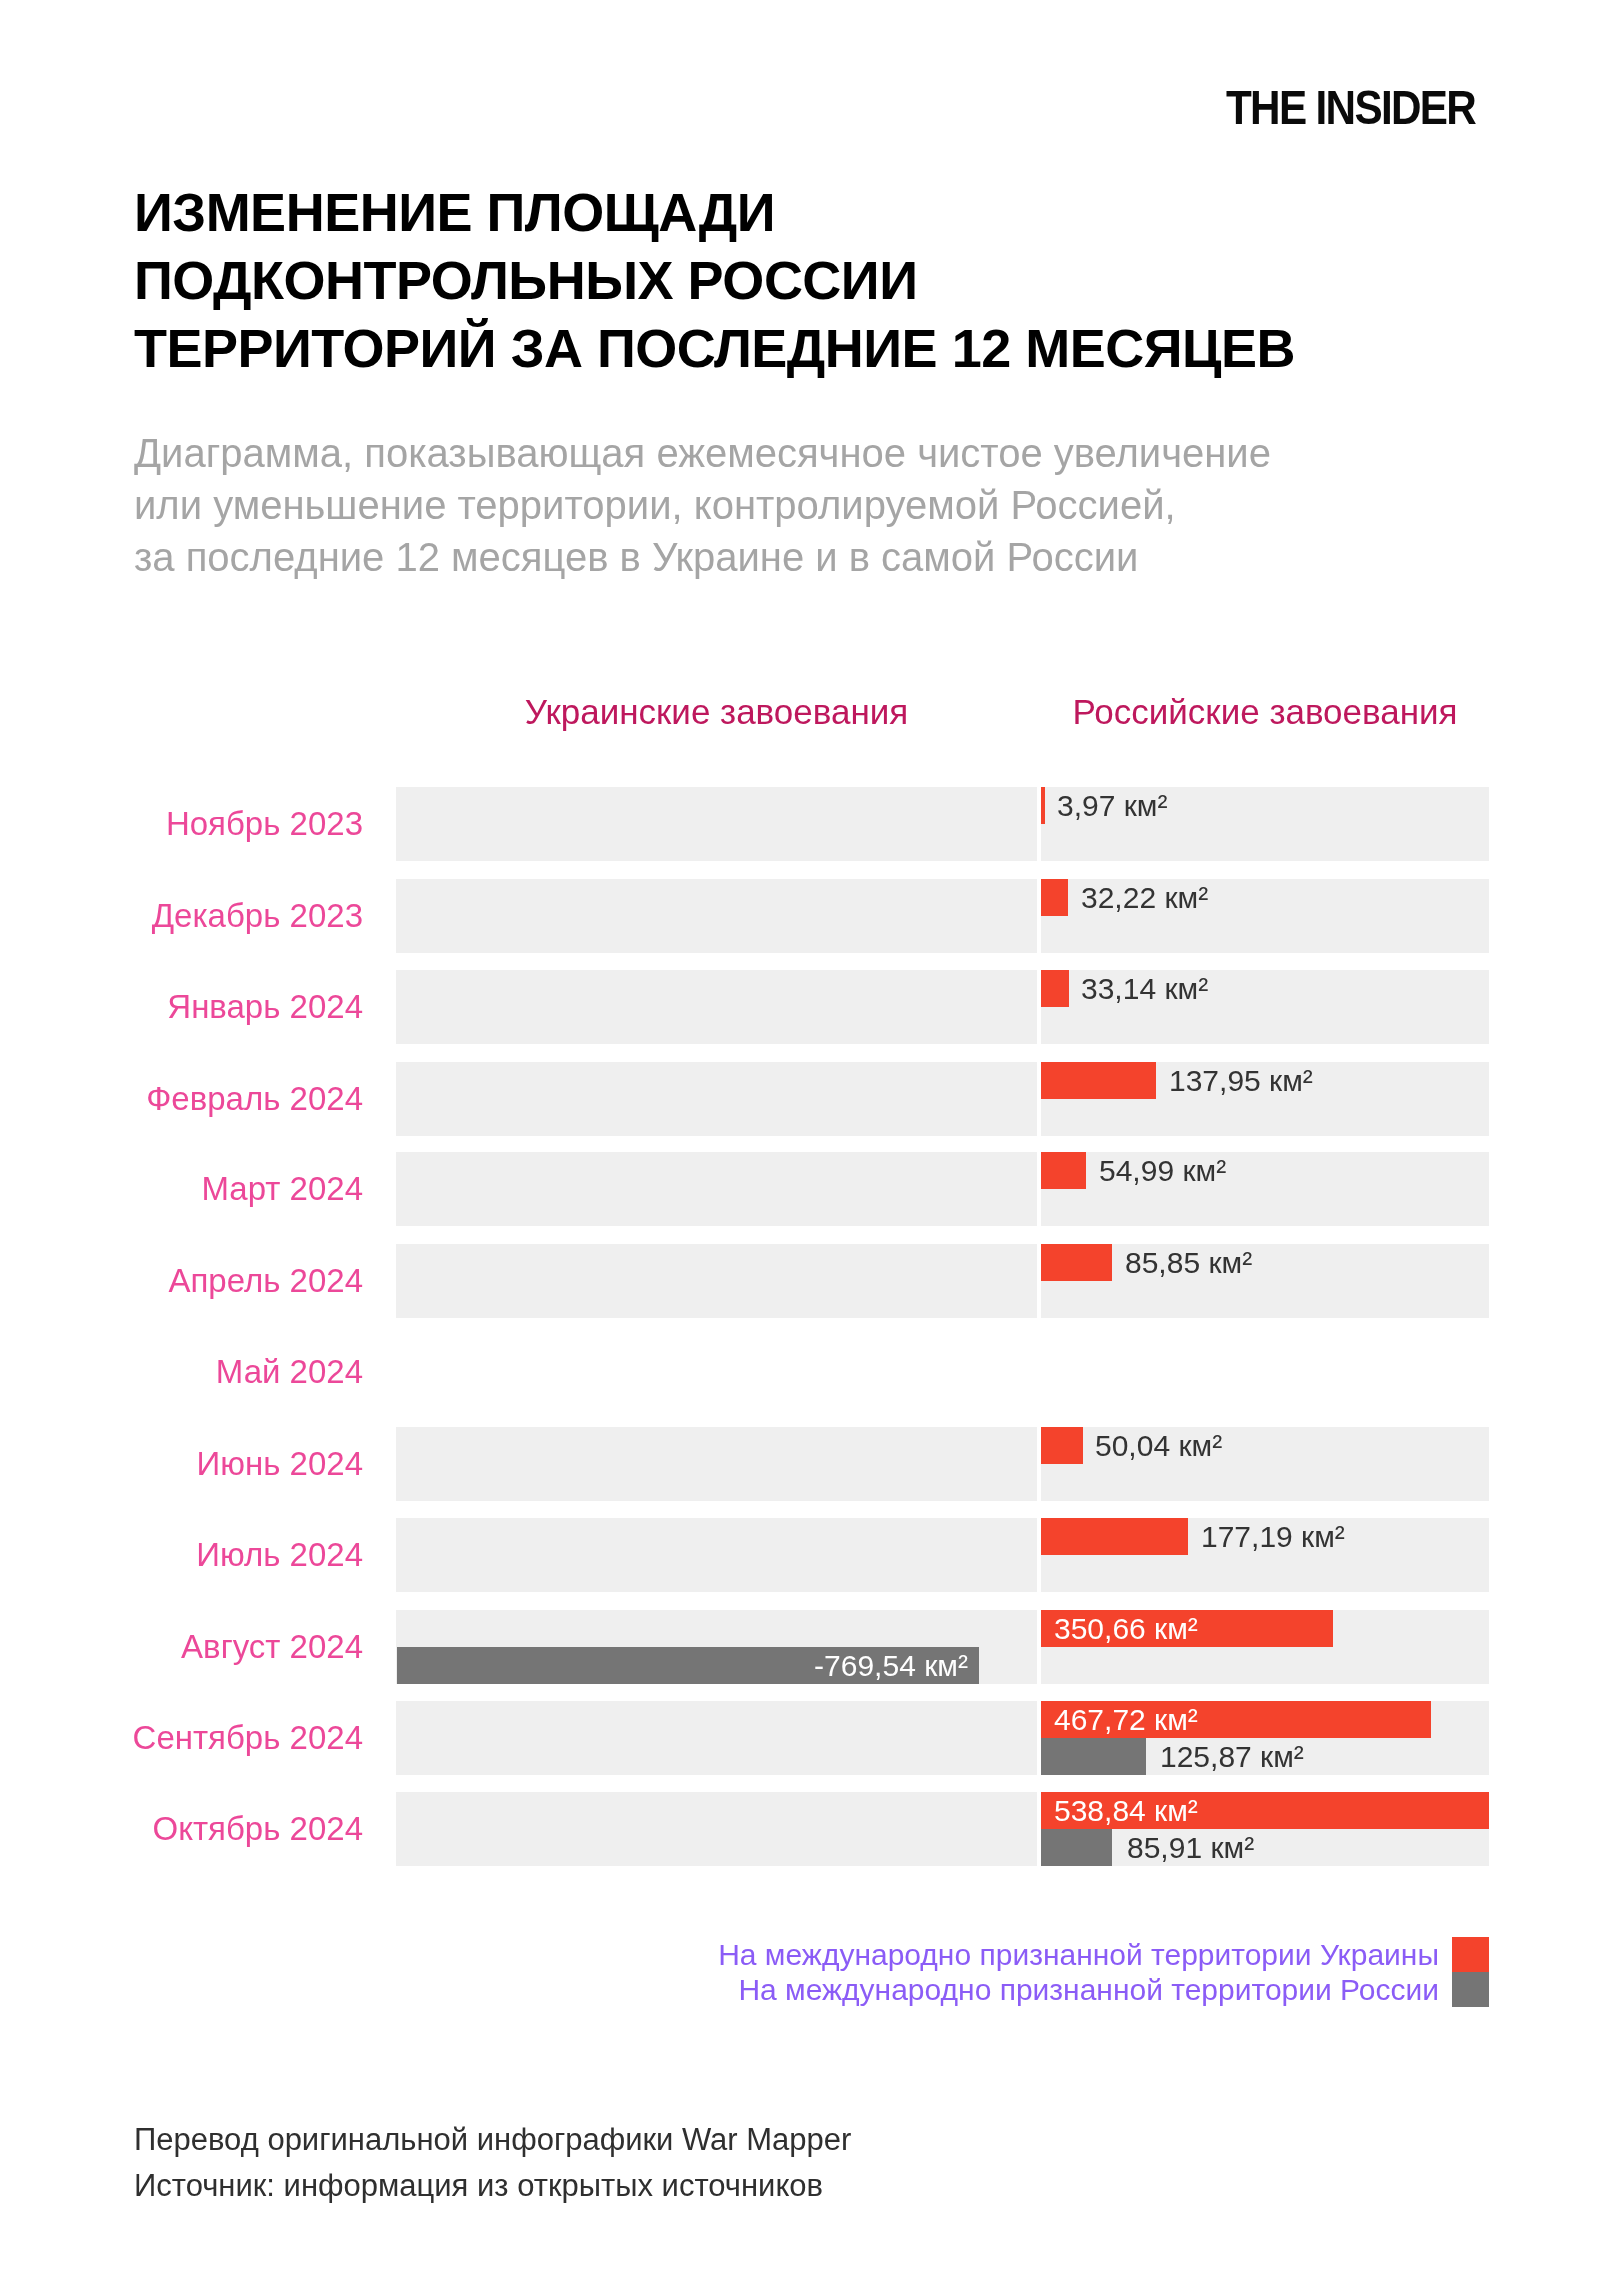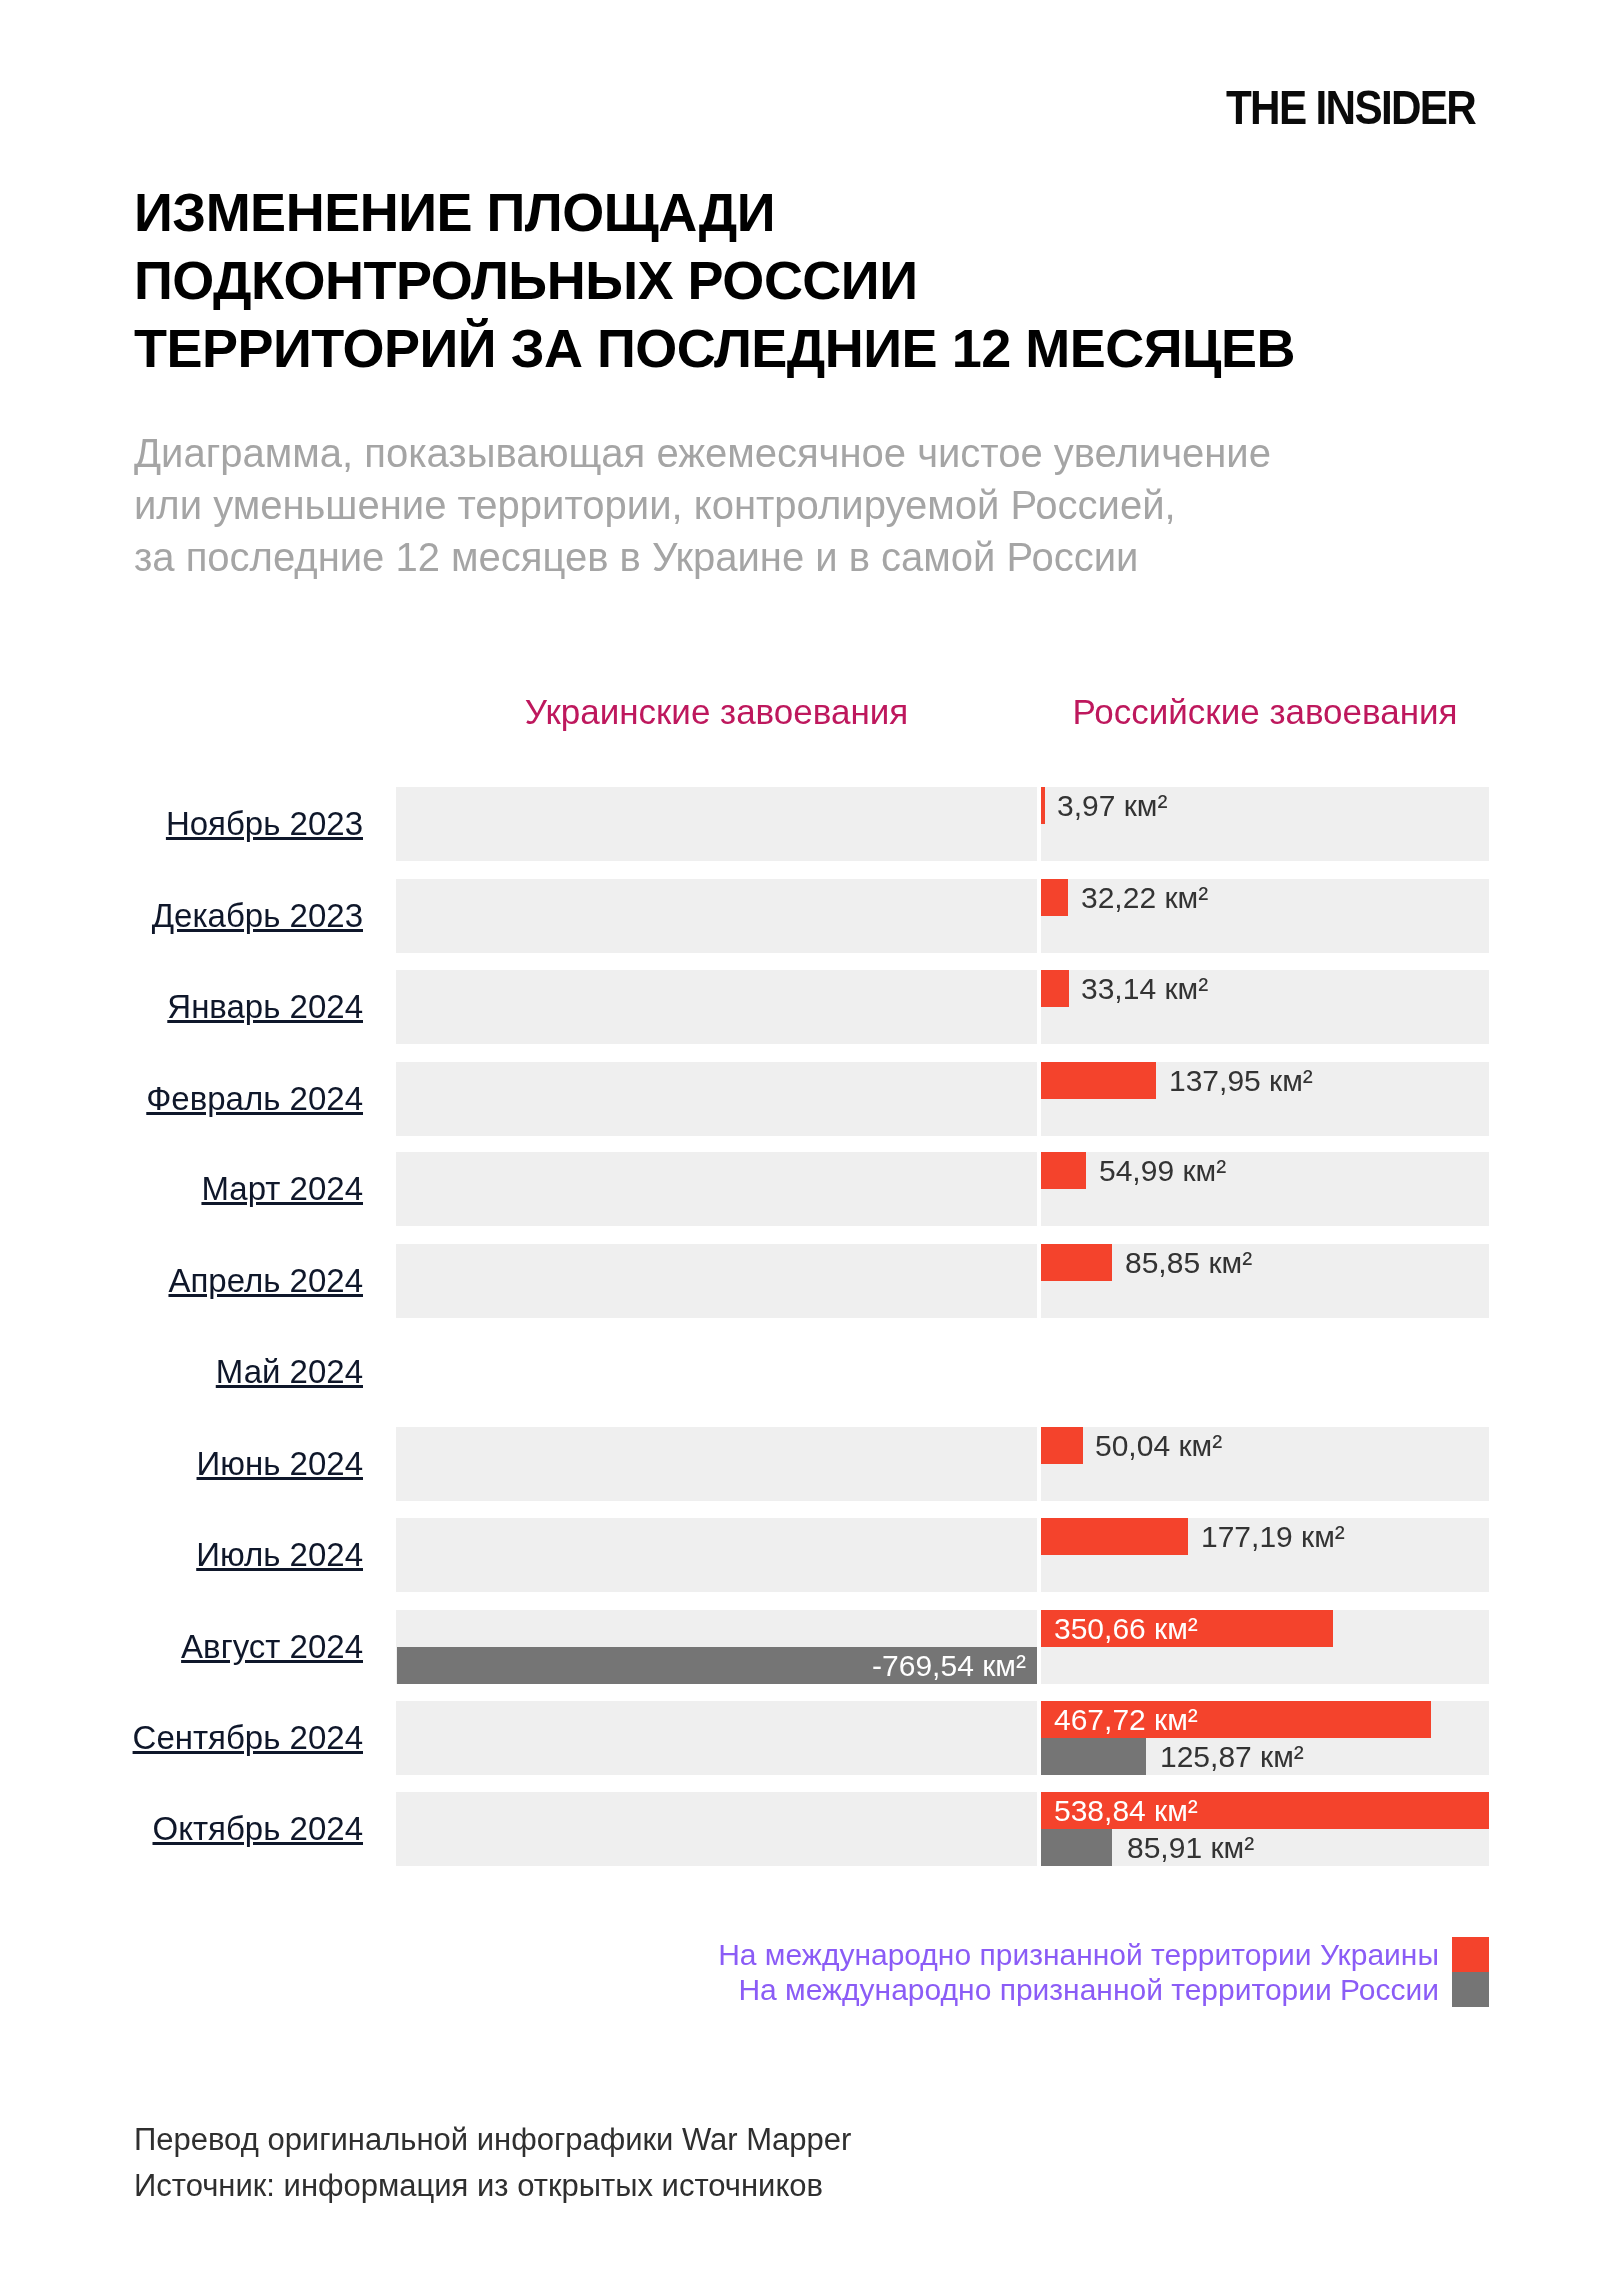--- a/index.html
+++ b/index.html
@@ -34,21 +34,21 @@
     font-size:35px;color:#be185d;text-align:center;white-space:nowrap;
   }
   .col-header.left{left:396px;width:641px;}
   .col-header.right{left:1041px;width:448px;}
   
   .chart{position:absolute;left:0;top:787px;width:1607px;height:1080px;}
   .row{position:absolute;left:0;width:1607px;height:74px;}
   .month{
     position:absolute;left:0;top:0;width:363px;height:74px;
     line-height:74px;text-align:right;
-    font-size:33px;color:#0f172a;white-space:nowrap;text-decoration:underline;
+    font-size:33px;color:#ec4899;white-space:nowrap;
   }
   .track{
     position:absolute;left:396px;top:0;width:1093px;height:74px;
     background:#efefef;
   }
   .zero-gap{
     position:absolute;left:641px;top:0;width:3.7px;height:74px;
     background:#ffffff;
   }
   .bar{position:absolute;height:37px;}
@@ -174,21 +174,21 @@
           <div class="bar ua" style="left: 645px; width: 147px;"></div>
         </div>
       </div>
       <div class="row" style="top: 823px;">
         <div class="month">Август 2024</div>
         <div class="track">
           <div class="zero-gap"></div>
           <div class="bar ua" style="left: 645px; width: 292px;">
             <span class="lbl-inside from-left">350,66 км²</span>
           </div>
-          <div class="bar ru" style="width: 640px; left: 0.9px;">
+          <div class="bar ru" style="width: 582px; left: 0.9px;">
             <span class="lbl-inside from-right">-769,54 км²</span>
           </div>
         </div>
       </div>
       <div class="row" style="top: 914px;">
         <div class="month">Сентябрь 2024</div>
         <div class="track">
           <div class="zero-gap"></div>
           <div class="bar ua" style="left: 645px; width: 390px;">
             <span class="lbl-inside from-left">467,72 км²</span>

